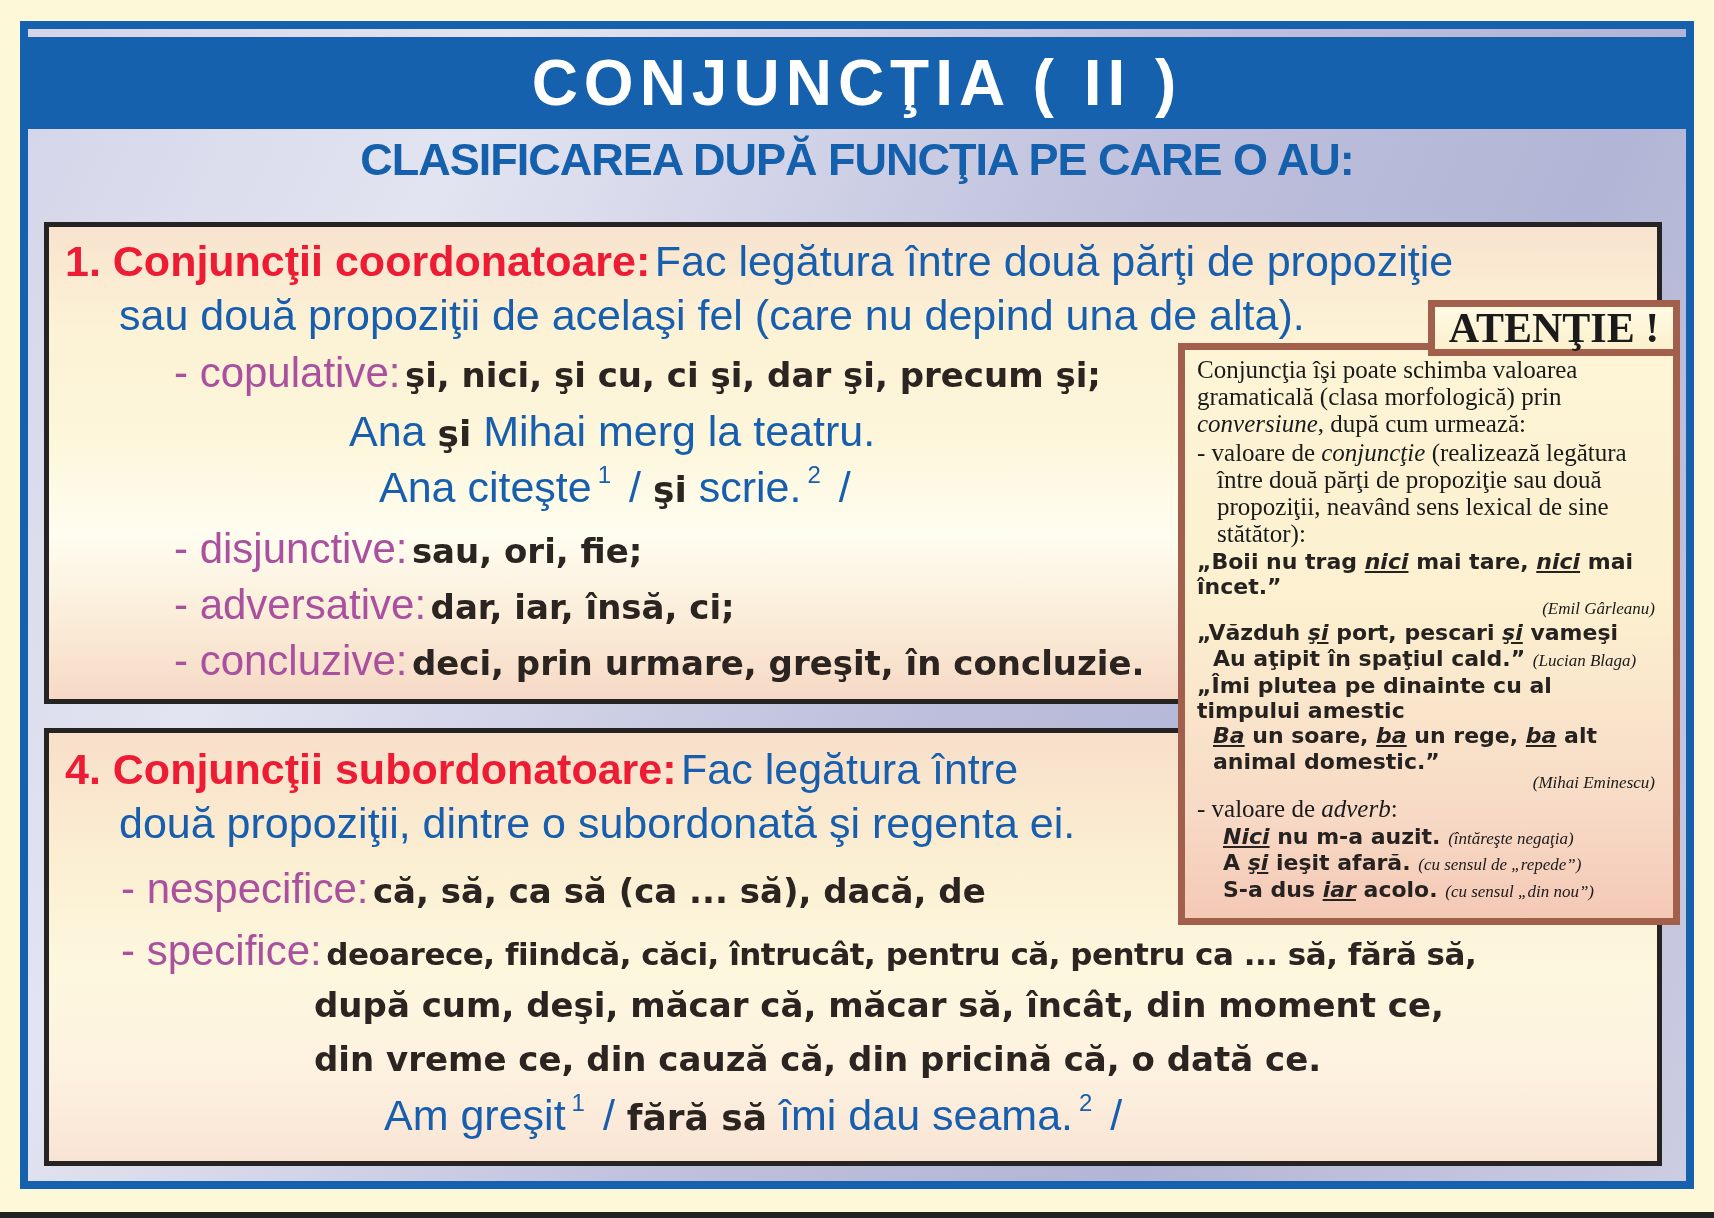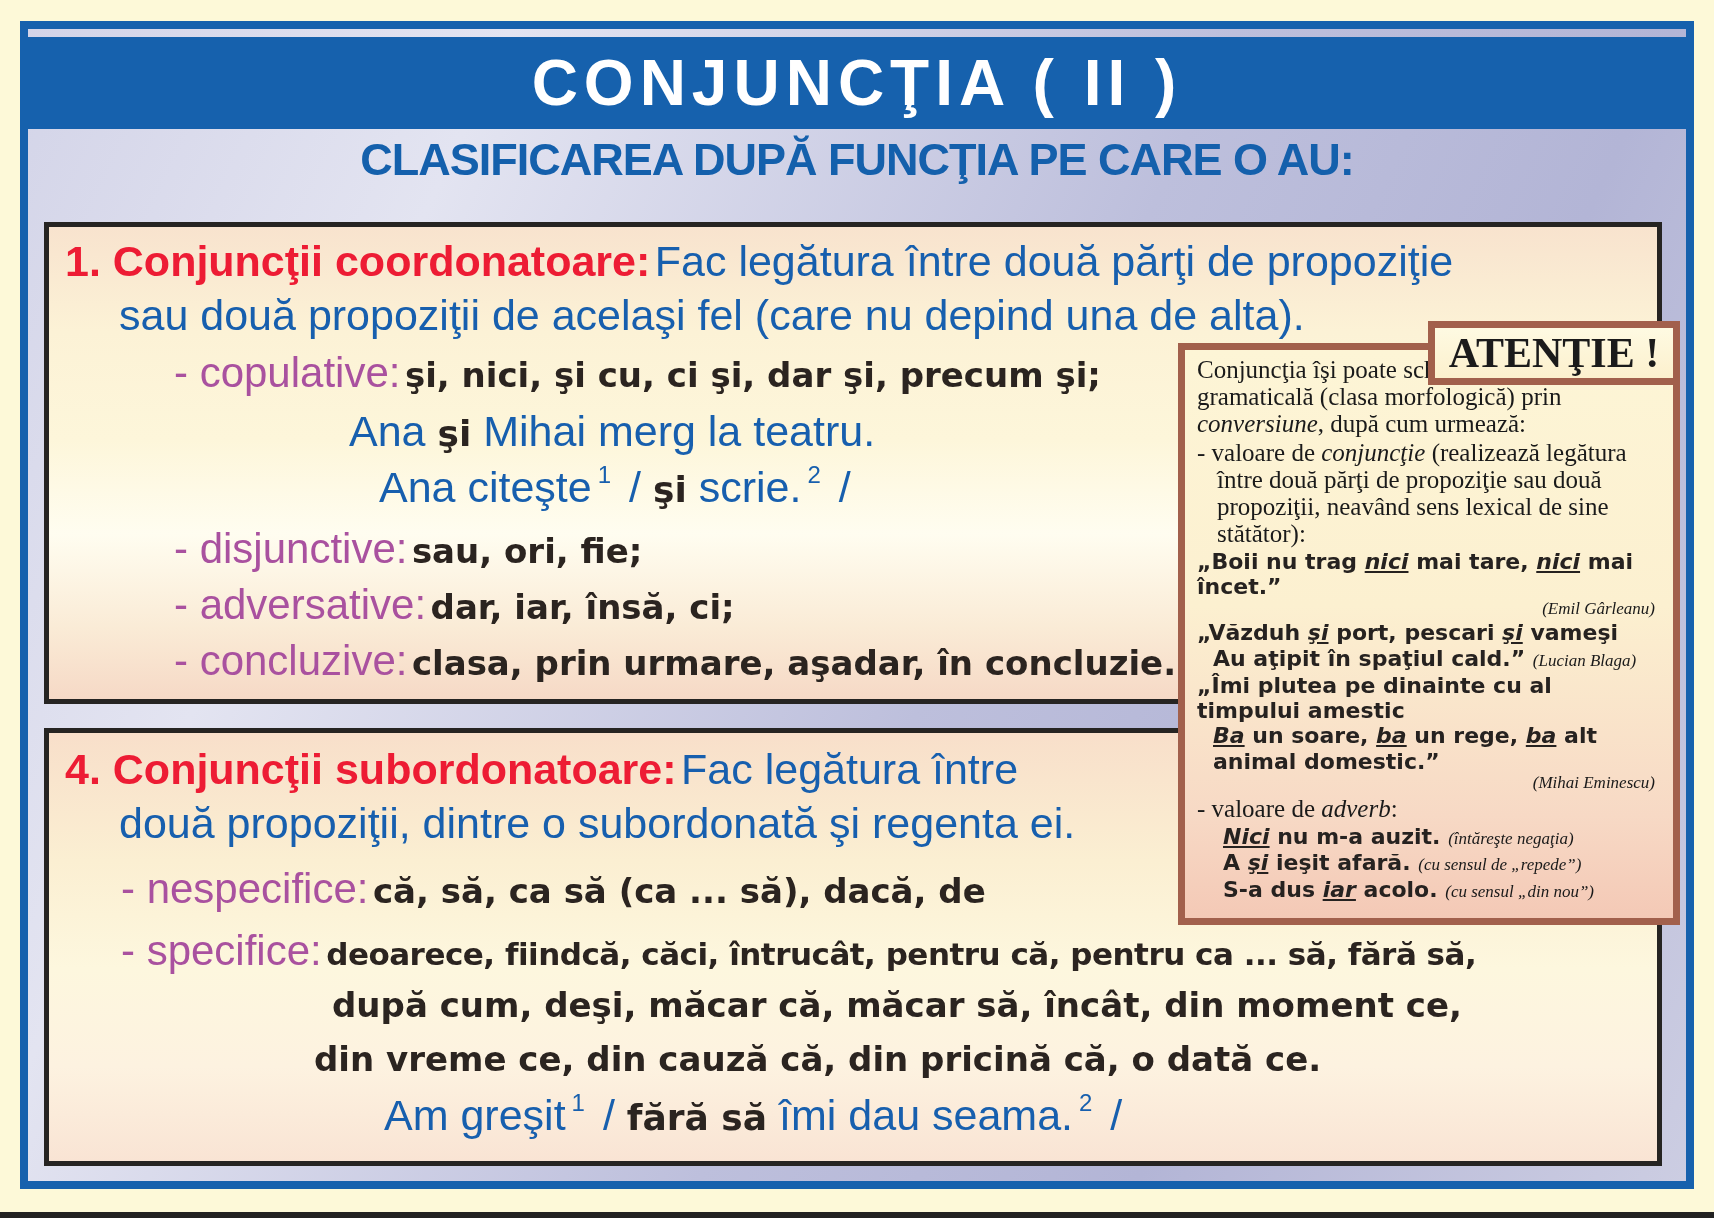--- a/index.html
+++ b/index.html
@@ -23,24 +23,24 @@
   .blue{color:#175fae;font-size:43px;}
   .purple{color:#a9519f;font-size:42px;}
   .comic{font-family:"DejaVu Sans",sans-serif;font-weight:bold;color:#2b2420;font-size:34px;}
   .comic-sm{font-size:31px;letter-spacing:-0.5px;}
   .example{font-size:43px;color:#175fae;}
   .example .comic{font-size:36px;}
   sup{color:#175fae;font-size:24px;position:relative;top:-4px;margin:0 6px;font-weight:normal;}
   .attn{position:absolute;left:1178px;top:343px;width:502px;height:582px;box-sizing:border-box;
         border:7px solid #a2604c;z-index:5;padding:6px 12px;overflow:hidden;
         background:linear-gradient(180deg,#fdf5d6 0%,#fcf0d0 45%,#f7d9c5 82%,#f4c9b6 100%);}
-  .attn-label{position:absolute;left:1428px;top:300px;width:252px;height:64px;box-sizing:border-box;
+  .attn-label{position:absolute;left:1428px;top:300px;width:252px;height:56px;box-sizing:border-box;
         border:7px solid #a2604c;z-index:6;display:flex;align-items:center;justify-content:center;
         background:linear-gradient(180deg,#fefae2,#fcf0cd);
-        font-family:"Liberation Serif",serif;font-weight:bold;font-size:42px;color:#1b1b1b;white-space:nowrap;margin-top:21px;}
+        font-family:"Liberation Serif",serif;font-weight:bold;font-size:42px;color:#1b1b1b;white-space:nowrap;}
   .serif{font-family:"Liberation Serif",serif;color:#1a1a1a;font-size:25px;line-height:1.08;margin:0 0 2px 0;}
   .hang{padding-left:20px;text-indent:-20px;}
   .it{font-style:italic;}
   .u{font-style:italic;text-decoration:underline;}
   .quote{margin:0 0 2px 0;}
   .qline{font-family:"DejaVu Sans",sans-serif;font-weight:bold;color:#262220;font-size:22px;line-height:1.15;}
   .qline.ind{padding-left:16px;}
   .attr{font-family:"Liberation Serif",serif;font-style:italic;font-weight:normal;
         font-size:17px;color:#1a1a1a;line-height:1.1;}
   .attr.right{display:block;text-align:right;margin-right:6px;}
@@ -89,40 +89,40 @@
     <div class="line" style="left:125px;top:298px;">
       <span class="purple">- disjunctive:</span>
       <span class="comic">sau, ori, fie;</span>
     </div>
     <div class="line" style="left:125px;top:354px;">
       <span class="purple">- adversative:</span>
       <span class="comic">dar, iar, însă, ci;</span>
     </div>
     <div class="line" style="left:125px;top:410px;">
       <span class="purple">- concluzive:</span>
-      <span class="comic">clasa, prin urmare, aşadar, în concluzie.</span>
+      <span class="comic">deci, prin urmare, greşit, în concluzie.</span>
     </div>
   </section>
 
   <section class="panel box2">
     <div class="line" style="left:16px;top:12px;">
       <span class="red">4. Conjuncţii subordonatoare:</span>
       <span class="blue">Fac legătura între</span>
     </div>
     <div class="line blue" style="left:70px;top:66px;">două propoziţii, dintre o subordonată şi regenta ei.</div>
 
     <div class="line" style="left:72px;top:132px;">
       <span class="purple">- nespecifice:</span>
       <span class="comic">că, să, ca să (ca ... să), dacă, de</span>
     </div>
     <div class="line" style="left:72px;top:194px;">
       <span class="purple">- specifice:</span>
       <span class="comic comic-sm">deoarece, fiindcă, căci, întrucât, pentru că, pentru ca ... să, fără să,</span>
     </div>
-    <div class="line comic" style="left:283px;top:252px;">după cum, deşi, măcar că, măcar să, încât, din moment ce,</div>
+    <div class="line comic" style="left:265px;top:252px;">după cum, deşi, măcar că, măcar să, încât, din moment ce,</div>
     <div class="line comic" style="left:265px;top:306px;">din vreme ce, din cauză că, din pricină că, o dată ce.</div>
 
     <div class="line example" style="left:335px;top:358px;">
       <span>Am greşit</span><sup>1</sup>
       <span>/</span>
       <span class="comic">fără să</span>
       <span>îmi dau seama.</span><sup>2</sup>
       <span>/</span>
     </div>
   </section>

